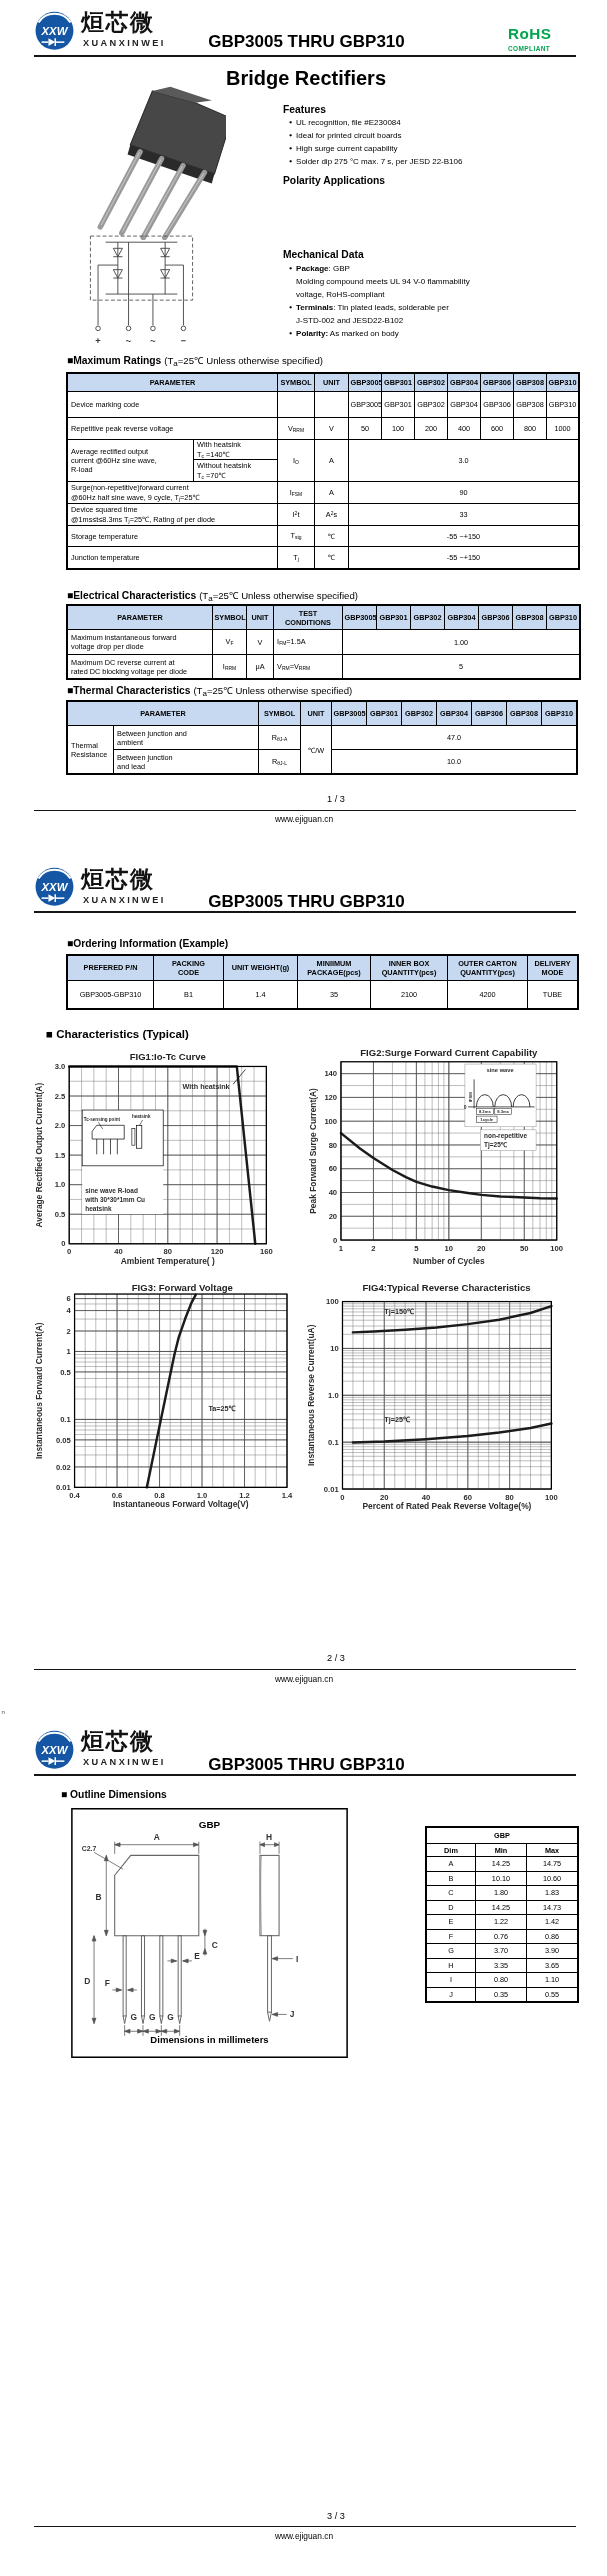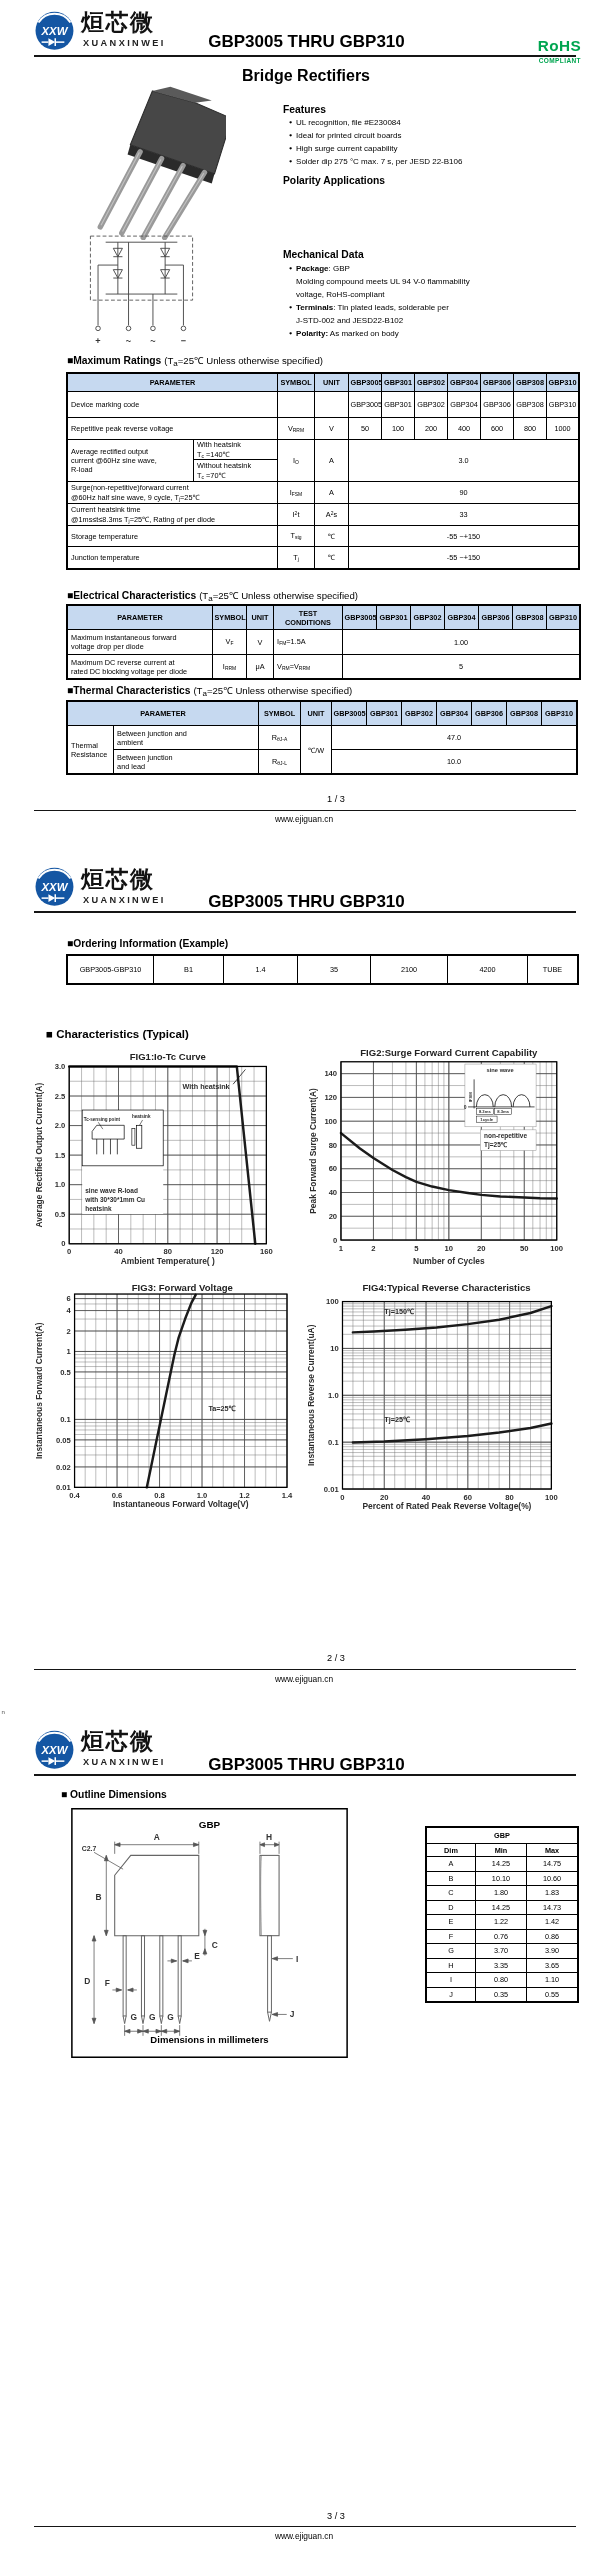--- a/index.html
+++ b/index.html
@@ -7,21 +7,21 @@
   #canvas{position:relative;width:608px;height:2576px;background:#fff;overflow:hidden;}
   .abs{position:absolute;}
   .hrule{position:absolute;height:1.5px;background:#151515;}
   .brand-cn{font-size:23px;font-weight:bold;color:#121212;letter-spacing:1.5px;font-family:"DejaVu Sans",sans-serif;line-height:26px;}
   .brand-en{font-size:9.2px;font-weight:bold;letter-spacing:2.4px;color:#222;}
   .doc-title{font-size:17px;font-weight:bold;color:#000;}
   .rohs-main{font-size:15.3px;font-weight:bold;color:var(--green,#00a550);letter-spacing:0.4px;}
   .rohs-sub{font-size:6.5px;font-weight:bold;color:var(--green,#00a550);letter-spacing:0.4px;margin-top:2.3px;}
   .pageno{font-size:9.2px;text-align:center;width:608px;padding-left:32px;}
   .url{font-size:8.4px;text-align:center;width:608px;}
-  .big-title{font-size:16px;font-weight:bold;text-align:center;}
+  .big-title{font-size:20px;font-weight:bold;text-align:center;}
   .h2{font-size:10.3px;font-weight:bold;}
   .li-row{font-size:8px;line-height:12.2px;white-space:nowrap;}
   .blt{font-size:5.4px;vertical-align:0.8px;margin-right:3.8px;}
   .nob .blt{visibility:hidden;}
   .para{font-size:8px;line-height:12.2px;}
   .sec-head{font-size:10.3px;font-weight:bold;white-space:nowrap;}
   .sec-head .cond{font-weight:normal;font-size:9.6px;}
   .dtable{position:absolute;border-collapse:collapse;table-layout:fixed;background:#fff;}
   .dtable td,.dtable th{border:0.8px solid #000;font-size:7.3px;padding:0 1.5px;text-align:center;vertical-align:middle;overflow:hidden;}
   .dtable th{background:var(--hdr,#c6d9f0);font-weight:bold;}
@@ -41,21 +41,21 @@
     <path d="M6 15 A25 25 0 0 1 48 15" fill="none" stroke="#fff" stroke-width="2.5"></path>
     <text x="27" y="31" text-anchor="middle" font-size="15" font-weight="bold" font-style="italic" fill="#fff">XXW</text>
     <line x1="10" y1="41" x2="19" y2="41" stroke="#fff" stroke-width="2"></line>
     <path d="M19 36 L28 41 L19 46 Z" fill="#fff"></path>
     <line x1="28" y1="36" x2="28" y2="46" stroke="#fff" stroke-width="2"></line>
     <line x1="28" y1="41" x2="40" y2="41" stroke="#fff" stroke-width="2"></line>
   </svg>
   <div class="abs brand-cn" style="left:81px;top:9.2px">烜芯微</div>
   <div class="abs brand-en" style="left:83px;top:38px">XUANXINWEI</div>
   <div class="abs doc-title" style="left:184px;top:32px;width:245px;text-align:center">GBP3005 THRU GBP310</div>
-  <div class="abs" style="left:508px;top:37px;width:73px;text-align:right">
+  <div class="abs" style="left:508px;top:25px;width:73px;text-align:left">
     <div class="rohs-main">RoHS</div>
     <div class="rohs-sub">COMPLIANT</div>
   </div>
   <div class="hrule" style="left:34px;top:55px;width:542px"></div>
 
   <div class="abs big-title" style="left:153px;top:67px;width:306px">Bridge Rectifiers</div>
 
   <svg class="abs" style="left:42px;top:75px" width="184" height="165" viewBox="0 0 240 215">
     <polygon points="150,18 212,35 265,58 240,138 118,96" fill="#474747" stroke="#2c2c2c" stroke-width="1.5" transform="scale(0.9) translate(10,5)"></polygon>
     <polygon points="118,96 240,138 236,152 114,110" fill="#2a2a2a" transform="scale(0.9) translate(10,5)"></polygon>
@@ -194,21 +194,21 @@
     <tr style="height:21.4px">
           <td class="pl"><span>Without heatsink</span><br><span>T</span><sub>c</sub><span> =70℃</span></td>
         </tr>
     <tr style="height:22px">
       <td colspan="2" class="pl"><span>Surge(non-repetitive)forward current</span><br><span>@60Hz half sine wave, 9 cycle, T</span><sub>j</sub><span>=25℃</span></td>
           <td><span>I</span><sub>FSM</sub></td>
           <td>A</td>
       <td colspan="7">90</td>
     </tr>
     <tr style="height:22px">
-      <td colspan="2" class="pl"><span>Current heatsink time</span><br><span>@1ms≤t≤8.3ms T</span><sub>j</sub><span>=25℃,  Rating of per diode</span></td>
+      <td colspan="2" class="pl"><span>Device squared time</span><br><span>@1ms≤t≤8.3ms T</span><sub>j</sub><span>=25℃,  Rating of per diode</span></td>
           <td><span>I</span><sup>2</sup><span>t</span></td>
           <td><span>A</span><sup>2</sup><span>s</span></td>
       <td colspan="7">33</td>
     </tr>
     <tr style="height:21.4px">
       <td colspan="2" class="pl"><span>Storage temperature</span></td>
           <td><span>T</span><sub>stg</sub></td>
           <td>℃</td>
       <td colspan="7">-55 ~+150</td>
     </tr>
@@ -337,20 +337,29 @@
     <colgroup>
         <col style="width:86px">
         <col style="width:70px">
         <col style="width:74px">
         <col style="width:73px">
         <col style="width:77px">
         <col style="width:80px">
         <col style="width:50px">
       </colgroup>
     <tbody>
+        <tr style="height:24.5px">
+      <th>PREFERED P/N</th>
+          <th>PACKING<br>CODE</th>
+          <th>UNIT WEIGHT(g)</th>
+          <th>MINIIMUM<br>PACKAGE(pcs)</th>
+          <th>INNER BOX<br>QUANTITY(pcs)</th>
+          <th>OUTER CARTON<br>QUANTITY(pcs)</th>
+          <th>DELIVERY MODE</th>
+    </tr>
     <tr style="height:28px">
       <td>GBP3005-GBP310</td>
           <td>B1</td>
           <td>1.4</td>
           <td>35</td>
           <td>2100</td>
           <td>4200</td>
           <td>TUBE</td>
     </tr>
   </tbody>

